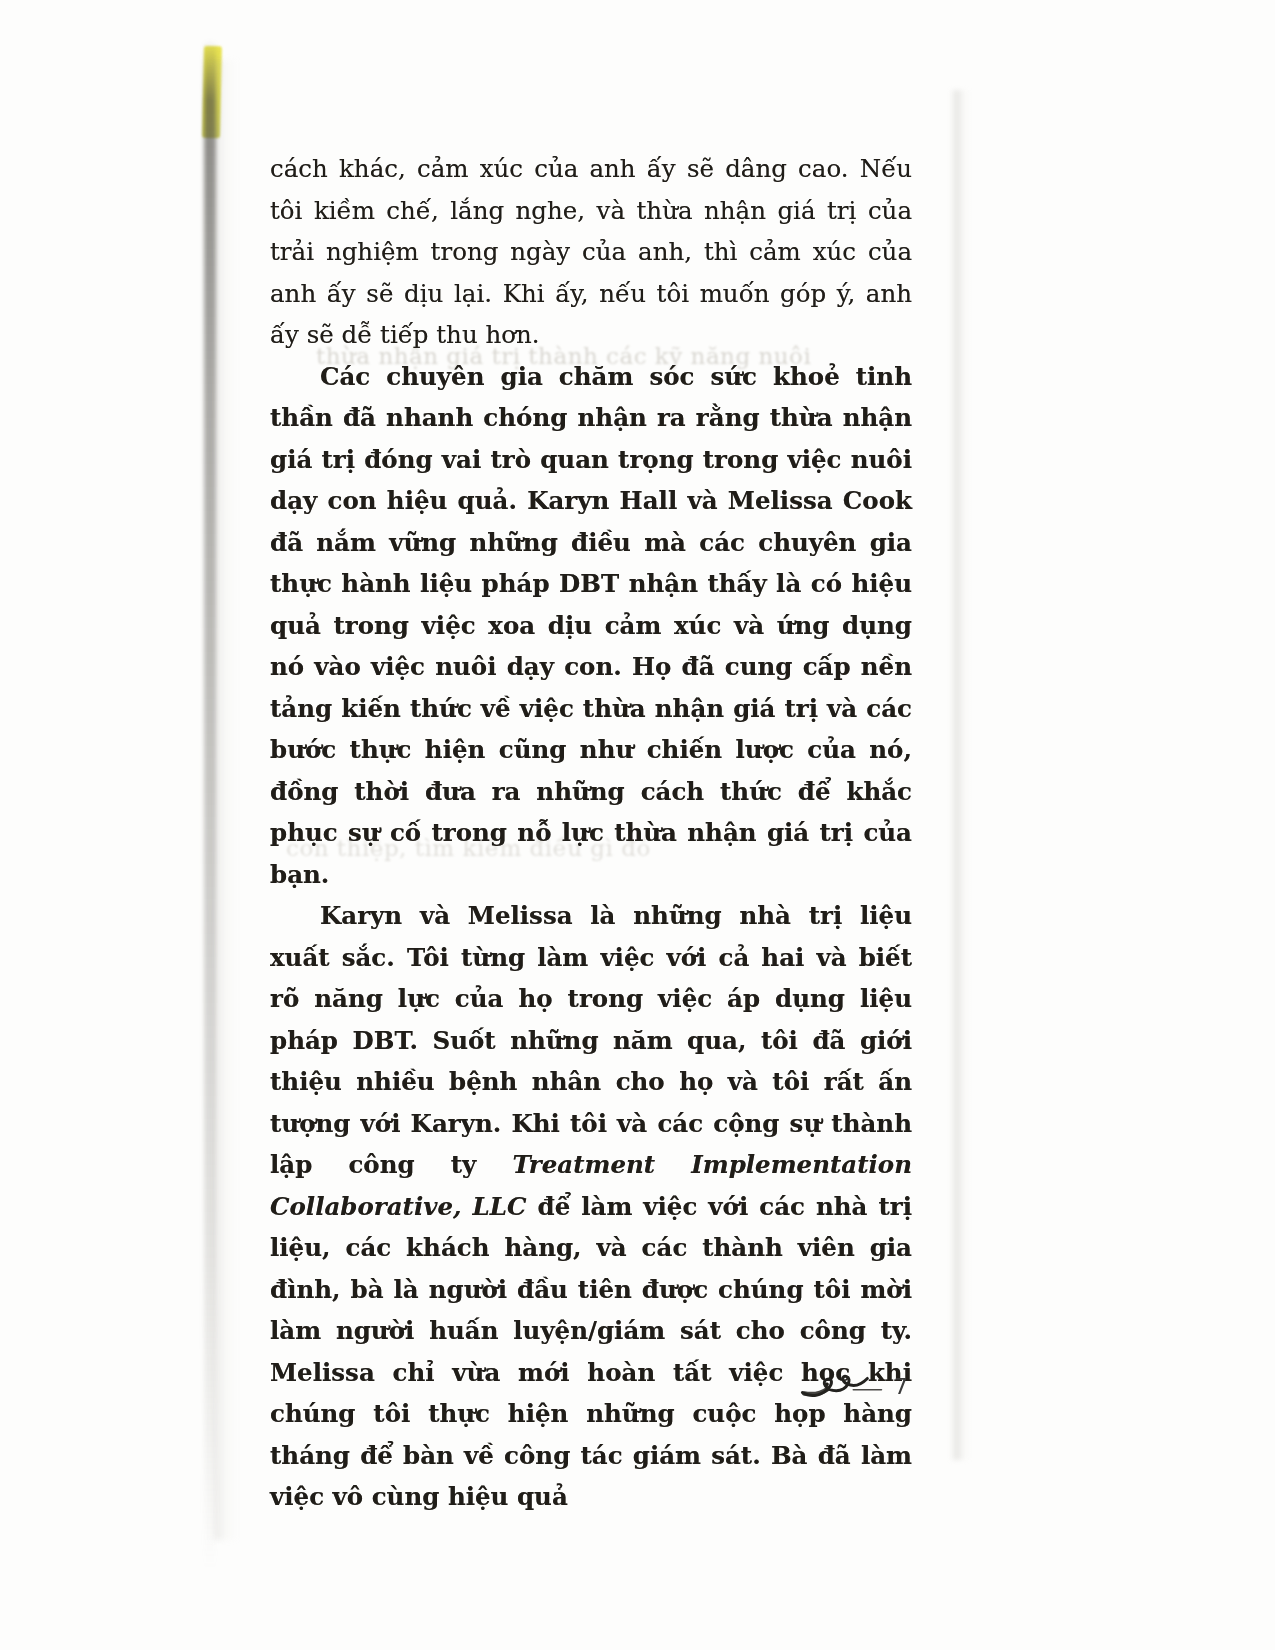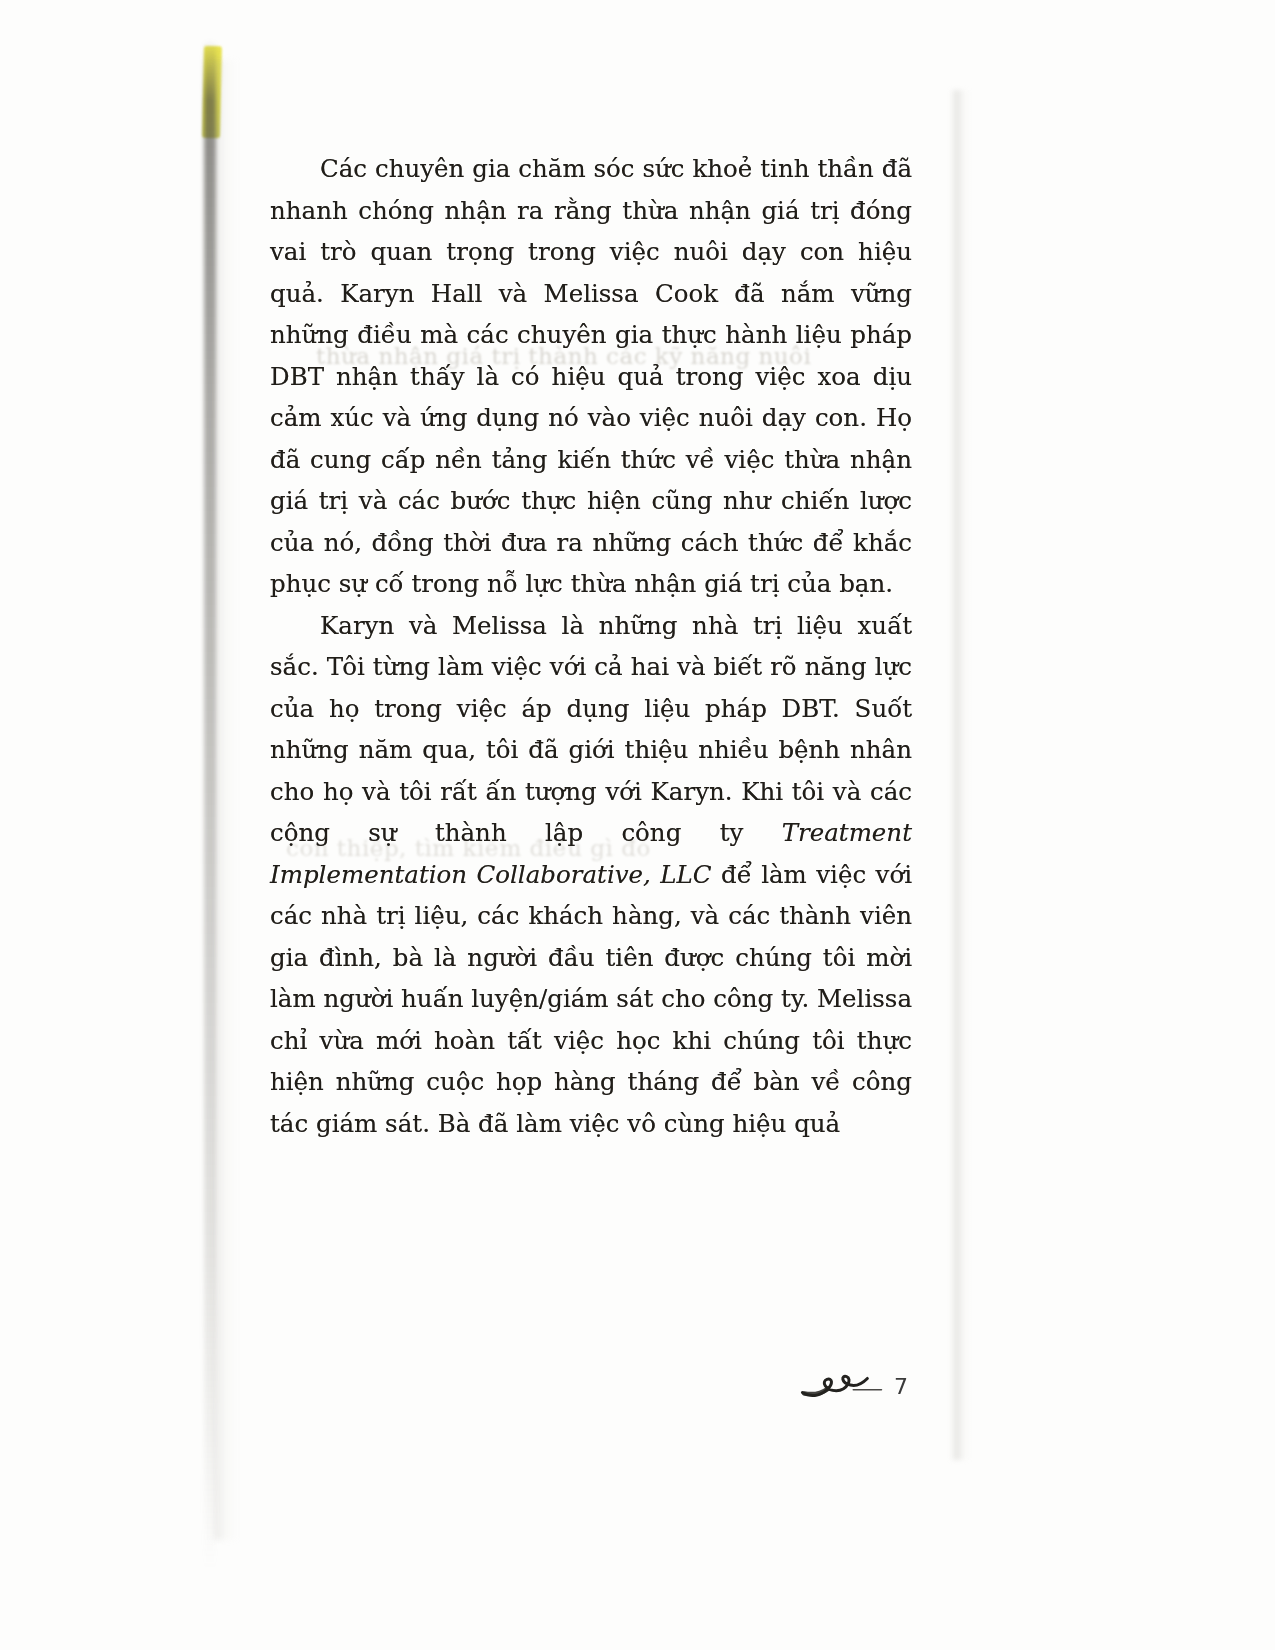--- a/index.html
+++ b/index.html
@@ -47,21 +47,21 @@
   }
   
   .text-block{
     position:absolute;left:270px;top:148px;width:642px;
     font-size:24.5px;line-height:41.5px;
     color:#201d18;
     text-align:justify;
     text-shadow:0 0 .5px rgba(20,18,14,.55);
   }
   .para{margin:0;}
-  .para.indent{text-indent:50px;}
+  .para.indent{text-indent:50px;font-weight:bold;}
   .italic{font-style:italic;}
   
   .ghost{
     position:absolute;
     font-size:23px;line-height:40px;
     color:#b6b2a8;
     opacity:.5;
     filter:blur(1.2px);
     letter-spacing:.5px;
     white-space:nowrap;
@@ -87,20 +87,21 @@
 
   <div class="edge-yellow"></div>
   <div class="edge-left"></div>
   <div class="edge-left-soft"></div>
   <div class="edge-right"></div>
 
   <div class="ghost ghost-1">thừa nhận giá trị thành các kỹ năng nuôi</div>
   <div class="ghost ghost-2">con thiệp, tìm kiếm điều gì đó</div>
 
   <div class="text-block">
+      <p class="para"><span>cách khác, cảm xúc của anh ấy sẽ dâng cao. Nếu tôi kiềm chế, lắng nghe, và thừa nhận giá trị của trải nghiệm trong ngày của anh, thì cảm xúc của anh ấy sẽ dịu lại. Khi ấy, nếu tôi muốn góp ý, anh ấy sẽ dễ tiếp thu hơn.</span></p>
       <p class="para indent"><span>Các chuyên gia chăm sóc sức khoẻ tinh thần đã nhanh chóng nhận ra rằng thừa nhận giá trị đóng vai trò quan trọng trong việc nuôi dạy con hiệu quả. Karyn Hall và Melissa Cook đã nắm vững những điều mà các chuyên gia thực hành liệu pháp DBT nhận thấy là có hiệu quả trong việc xoa dịu cảm xúc và ứng dụng nó vào việc nuôi dạy con. Họ đã cung cấp nền tảng kiến thức về việc thừa nhận giá trị và các bước thực hiện cũng như chiến lược của nó, đồng thời đưa ra những cách thức để khắc phục sự cố trong nỗ lực thừa nhận giá trị của bạn.</span></p>
       <p class="para indent"><span>Karyn và Melissa là những nhà trị liệu xuất sắc. Tôi từng làm việc với cả hai và biết rõ năng lực của họ trong việc áp dụng liệu pháp DBT. Suốt những năm qua, tôi đã giới thiệu nhiều bệnh nhân cho họ và tôi rất ấn tượng với Karyn. Khi tôi và các cộng sự thành lập công ty </span><span class="italic">Treatment Implementation Collaborative, LLC</span><span> để làm việc với các nhà trị liệu, các khách hàng, và các thành viên gia đình, bà là người đầu tiên được chúng tôi mời làm người huấn luyện/giám sát cho công ty. Melissa chỉ vừa mới hoàn tất việc học khi chúng tôi thực hiện những cuộc họp hàng tháng để bàn về công tác giám sát. Bà đã làm việc vô cùng hiệu quả</span></p>
     </div>
 
   <div class="footer">
     <svg class="flourish" viewBox="0 0 90 34" aria-hidden="true">
       <path d="M4 24 C 12 29, 22 28, 30 21 C 37 15, 36 8, 30 10 C 24 12, 28 22, 40 22 C 52 22, 57 9, 51 7 C 45 5, 45 14, 55 16 C 63 18, 69 13, 73 9" fill="none" stroke="#23221f" stroke-width="3.2" stroke-linecap="round"></path>
       <path d="M6 25 C 16 27, 24 25, 31 20" fill="none" stroke="#23221f" stroke-width="5" stroke-linecap="round" opacity=".85"></path>
       <path d="M58 21 L 88 21" fill="none" stroke="#4a4946" stroke-width="1.6" stroke-linecap="round"></path>
     </svg>

